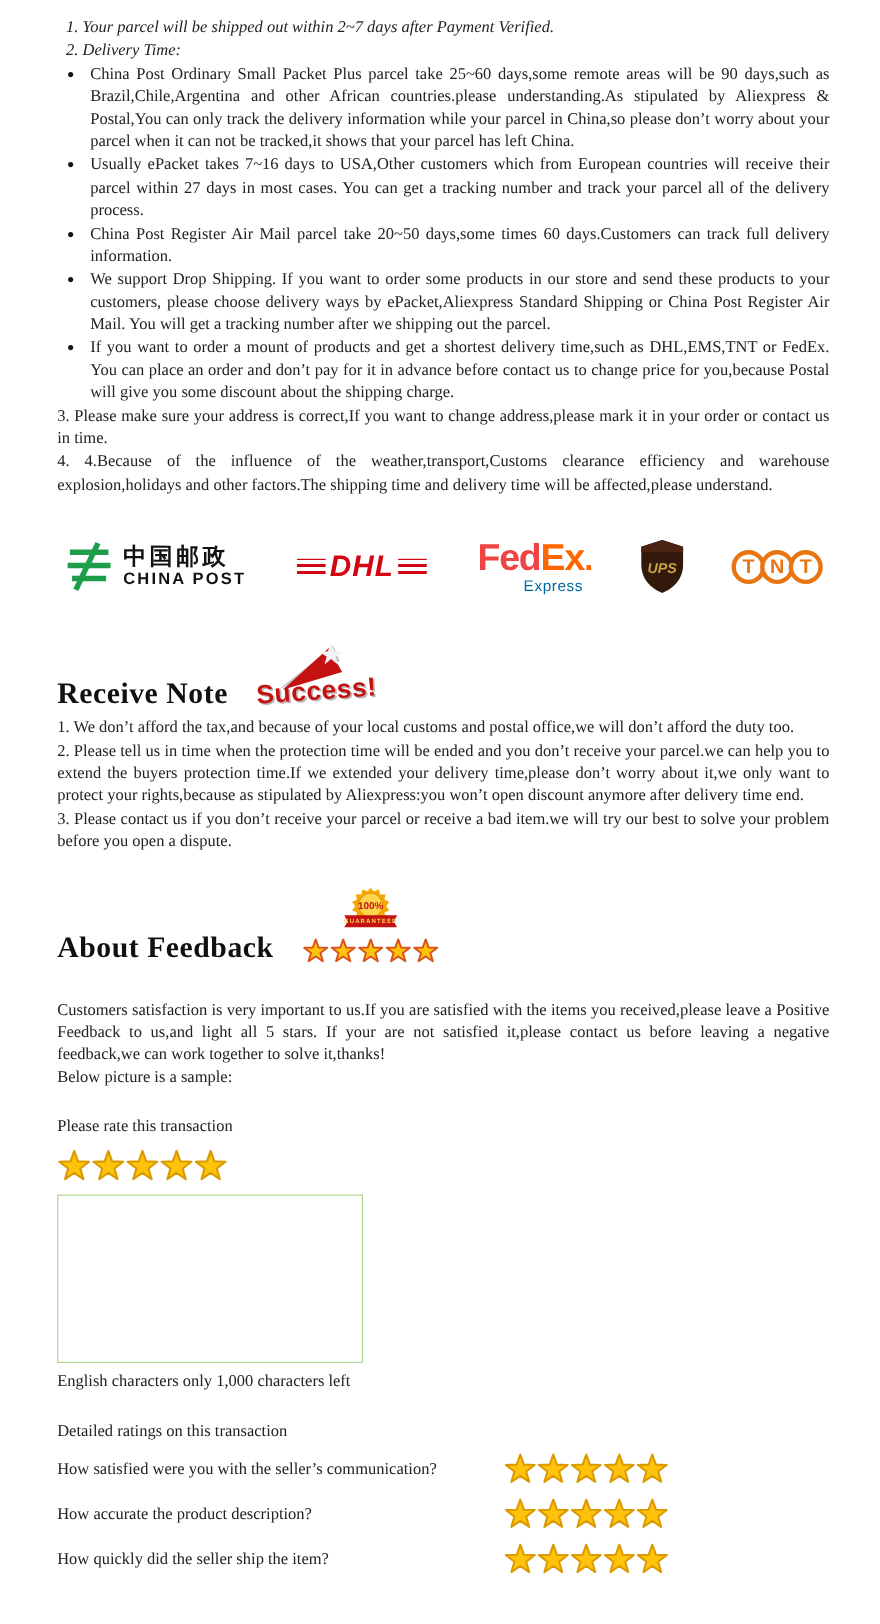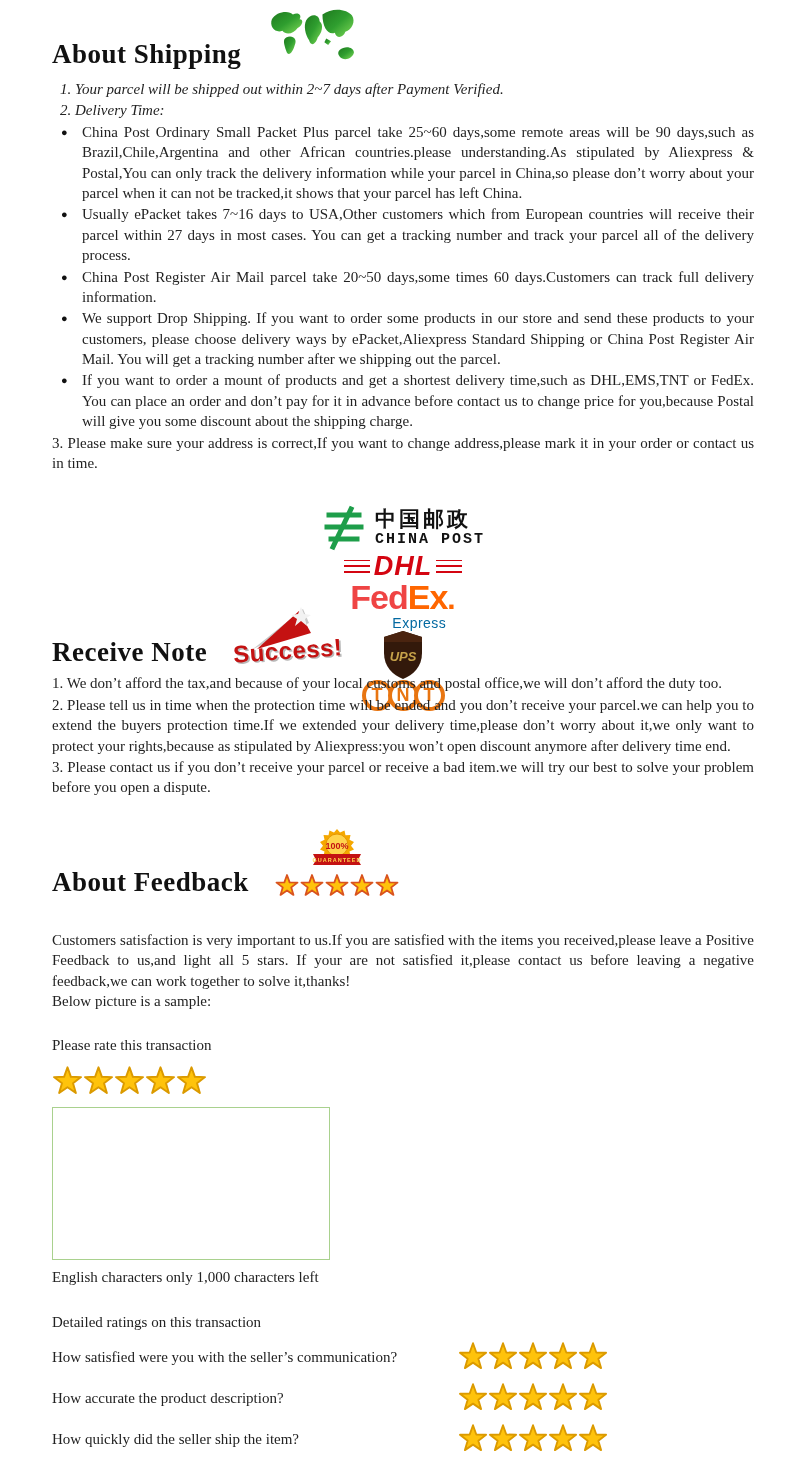--- a/index.html
+++ b/index.html
@@ -49,26 +49,25 @@
   .bullet-item .btext { flex: 1; text-align: justify; }
 
   
   .carriers {
     margin-top: 32px;
     padding: 0 6px;
     display: flex;
     align-items: center;
     justify-content: space-between;
     height: 64px;
-    flex-direction: column;
   }
   .cp-logo { display: flex; align-items: center; }
   .cp-text { margin-left: 8px; line-height: 1; }
   .cp-cn { font-size: 21px; font-weight: bold; color: #111; letter-spacing: 3px; font-family: "DejaVu Sans", sans-serif; }
-  .cp-en { font-size: 15px; font-weight: bold; color: #111; letter-spacing: 2px; font-family: Liberation Mono, monospace; margin-top: 2px; }
+  .cp-en { font-size: 15px; font-weight: bold; color: #111; letter-spacing: 2px; font-family: Liberation Sans, sans-serif; margin-top: 2px; }
   .dhl-logo { display: flex; align-items: center; }
   .dhl-text {
     font-family: "Liberation Sans", sans-serif;
     font-style: italic; font-weight: bold;
     font-size: 27px; color: #D40511; letter-spacing: 1px;
   }
   .dhl-bars { width: 26px; height: 10px; margin: 0 4px;
     background: repeating-linear-gradient(#D40511 0 2.5px, transparent 2.5px 6px);
     background-size: 100% 16px; background-position: center;
     height: 14px;
@@ -137,40 +136,20 @@
   .detailed-label { margin-top: 28px; font-size: 15px; }
   .rating-row { display: flex; align-items: center; margin-top: 11px; }
   .rating-q { flex: 0 0 406px; font-size: 15px; }
   .rating-row .stars { margin-left: 0; }
 </style>
 </head>
 <body>
 
 <div class="page">
 
-  <div class="sec-header">
-    <div class="sec-title">About Shipping</div>
-    <div class="map-wrap">
-      <svg width="96" height="62" viewBox="0 0 100 65">
-        <defs>
-          <linearGradient id="gmap" x1="0" y1="0" x2="1" y2="1">
-            <stop offset="0" stop-color="#1e7a1e"></stop>
-            <stop offset="0.5" stop-color="#2f9e2f"></stop>
-            <stop offset="1" stop-color="#7ed957"></stop>
-          </linearGradient>
-        </defs>
-        <path fill="url(#gmap)" d="M9,14 C13,6 27,4 31,9 C36,6 41,9 38,14 C43,14 41,21 36,23 C32,29 24,31 20,26 C13,29 6,22 9,14 Z"></path>
-        <path fill="url(#gmap)" d="M24,33 C31,30 36,35 33,41 C31,49 26,54 24,47 C22,41 20,35 24,33 Z"></path>
-        <path fill="url(#gmap)" d="M45,15 C50,7 59,9 59,16 C64,20 61,29 57,33 C55,40 50,43 48,36 C44,30 42,21 45,15 Z"></path>
-        <path fill="url(#gmap)" d="M62,9 C72,1 88,3 93,10 C97,16 93,25 86,27 C84,33 77,35 75,28 C69,31 62,24 62,9 Z"></path>
-        <path fill="url(#gmap)" d="M80,46 C86,41 95,43 95,49 C93,56 84,58 80,53 C78,50 78,48 80,46 Z"></path>
-        <path fill="url(#gmap)" d="M66,34 l5,3 -3,4 -4,-3 Z"></path>
-      </svg>
-    </div>
-  </div>
 
   <div style="margin-top:9px">
     <div class="num-item indent">1.  Your parcel will be shipped out within 2~7 days after Payment Verified.</div>
     <div class="num-item indent">2.  Delivery Time:</div>
 
     <div class="bullet-item">
       <span class="marker">●</span>
       <span class="btext">China Post Ordinary Small Packet Plus parcel take 25~60 days,some remote areas will be 90 days,such as Brazil,Chile,Argentina and other African countries.please understanding.As stipulated by Aliexpress &amp; Postal,You can only track the delivery information while your parcel in China,so please don’t worry about your parcel when it can not be tracked,it shows that your parcel has left China.</span>
     </div>
     <div class="bullet-item">
@@ -184,20 +163,21 @@
     <div class="bullet-item">
       <span class="marker">●</span>
       <span class="btext">We support Drop Shipping. If you want to order some products in our store and send these products to your customers, please choose delivery ways by ePacket,Aliexpress Standard Shipping or China Post Register Air Mail. You will get a tracking number after we shipping out the parcel.</span>
     </div>
     <div class="bullet-item">
       <span class="marker">●</span>
       <span class="btext">If you want to order a mount of products and get a shortest delivery time,such as DHL,EMS,TNT or FedEx. You can place an order and don’t pay for it in advance before contact us to change price for you,because Postal will give you some discount about the shipping charge.</span>
     </div>
 
     <div class="num-item">3.   Please make sure your address is correct,If you want to change address,please mark it in your order or contact us in time.</div>
+    <div class="num-item">4.   4.Because of the influence of the weather,transport,Customs clearance efficiency and warehouse explosion,holidays and other factors.The shipping time and delivery time will be affected,please understand.</div>
   </div>
 
   <div class="carriers">
 
     <div class="cp-logo">
       <svg width="46" height="46" viewBox="0 0 46 46">
         <g fill="none" stroke="#1E9E4A" stroke-width="5" stroke-linecap="square">
           <path d="M8,10 H38"></path>
           <path d="M6,22 H40"></path>
           <path d="M10,34 H36"></path>

